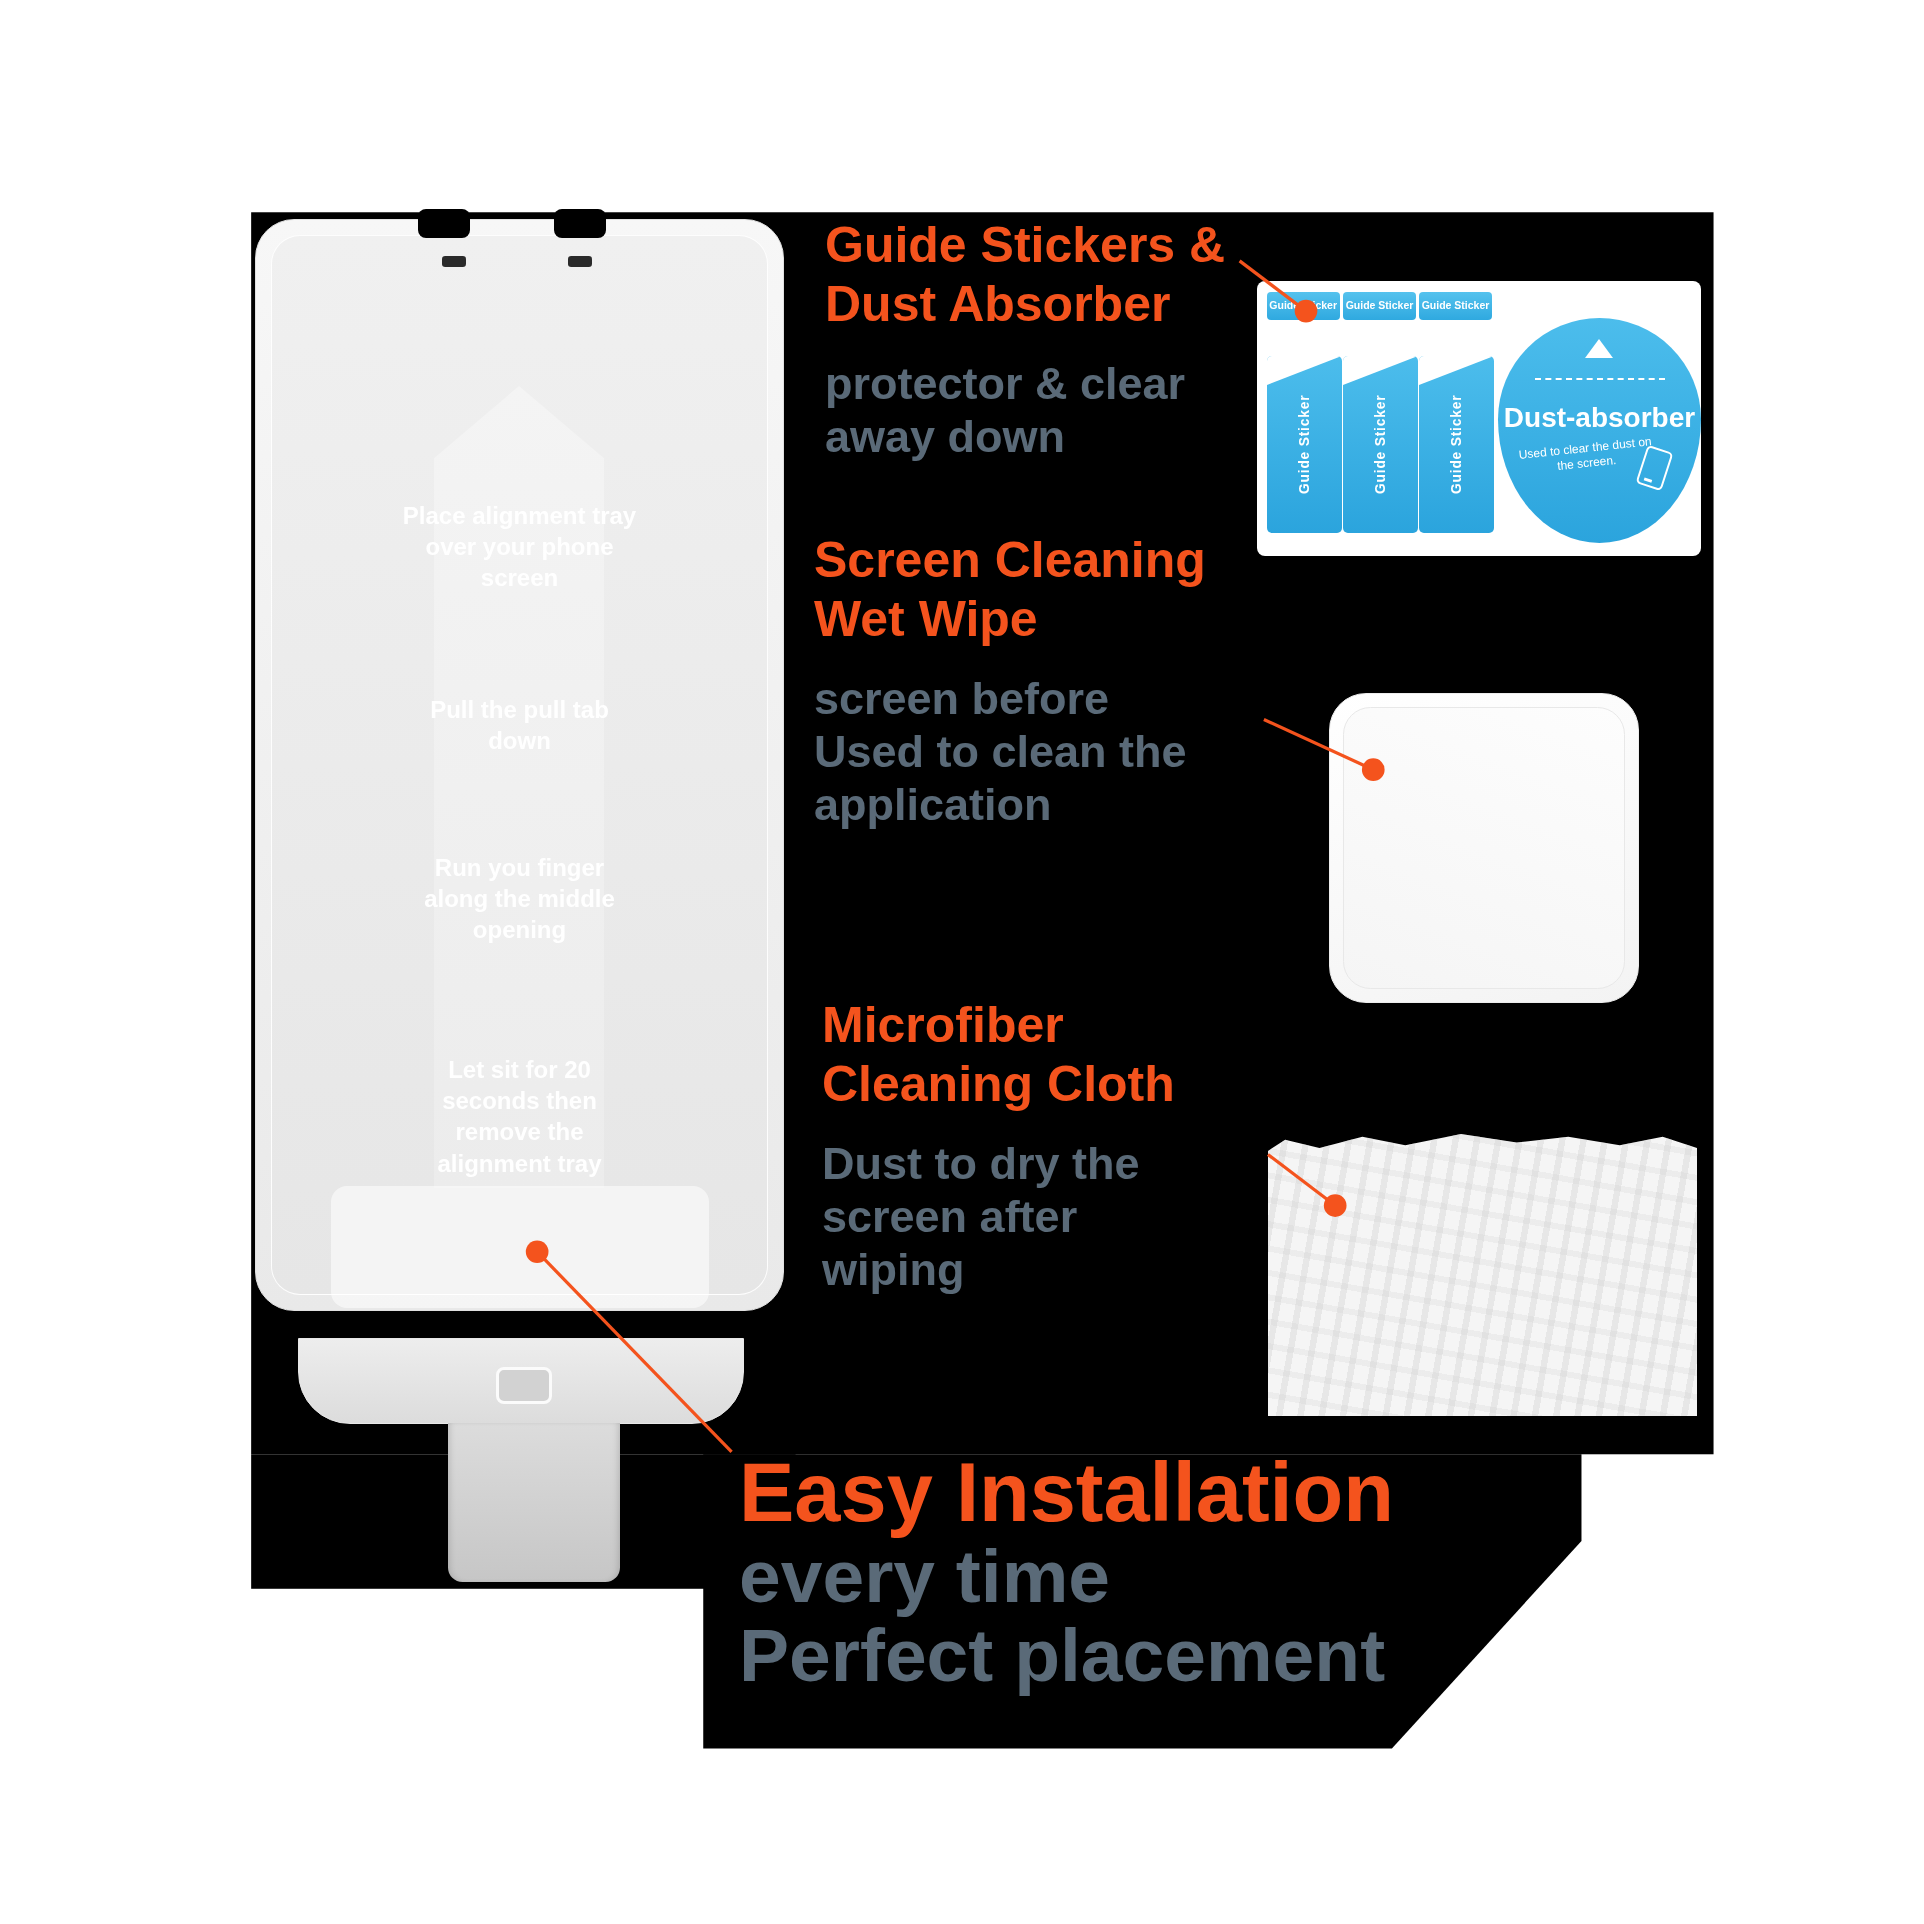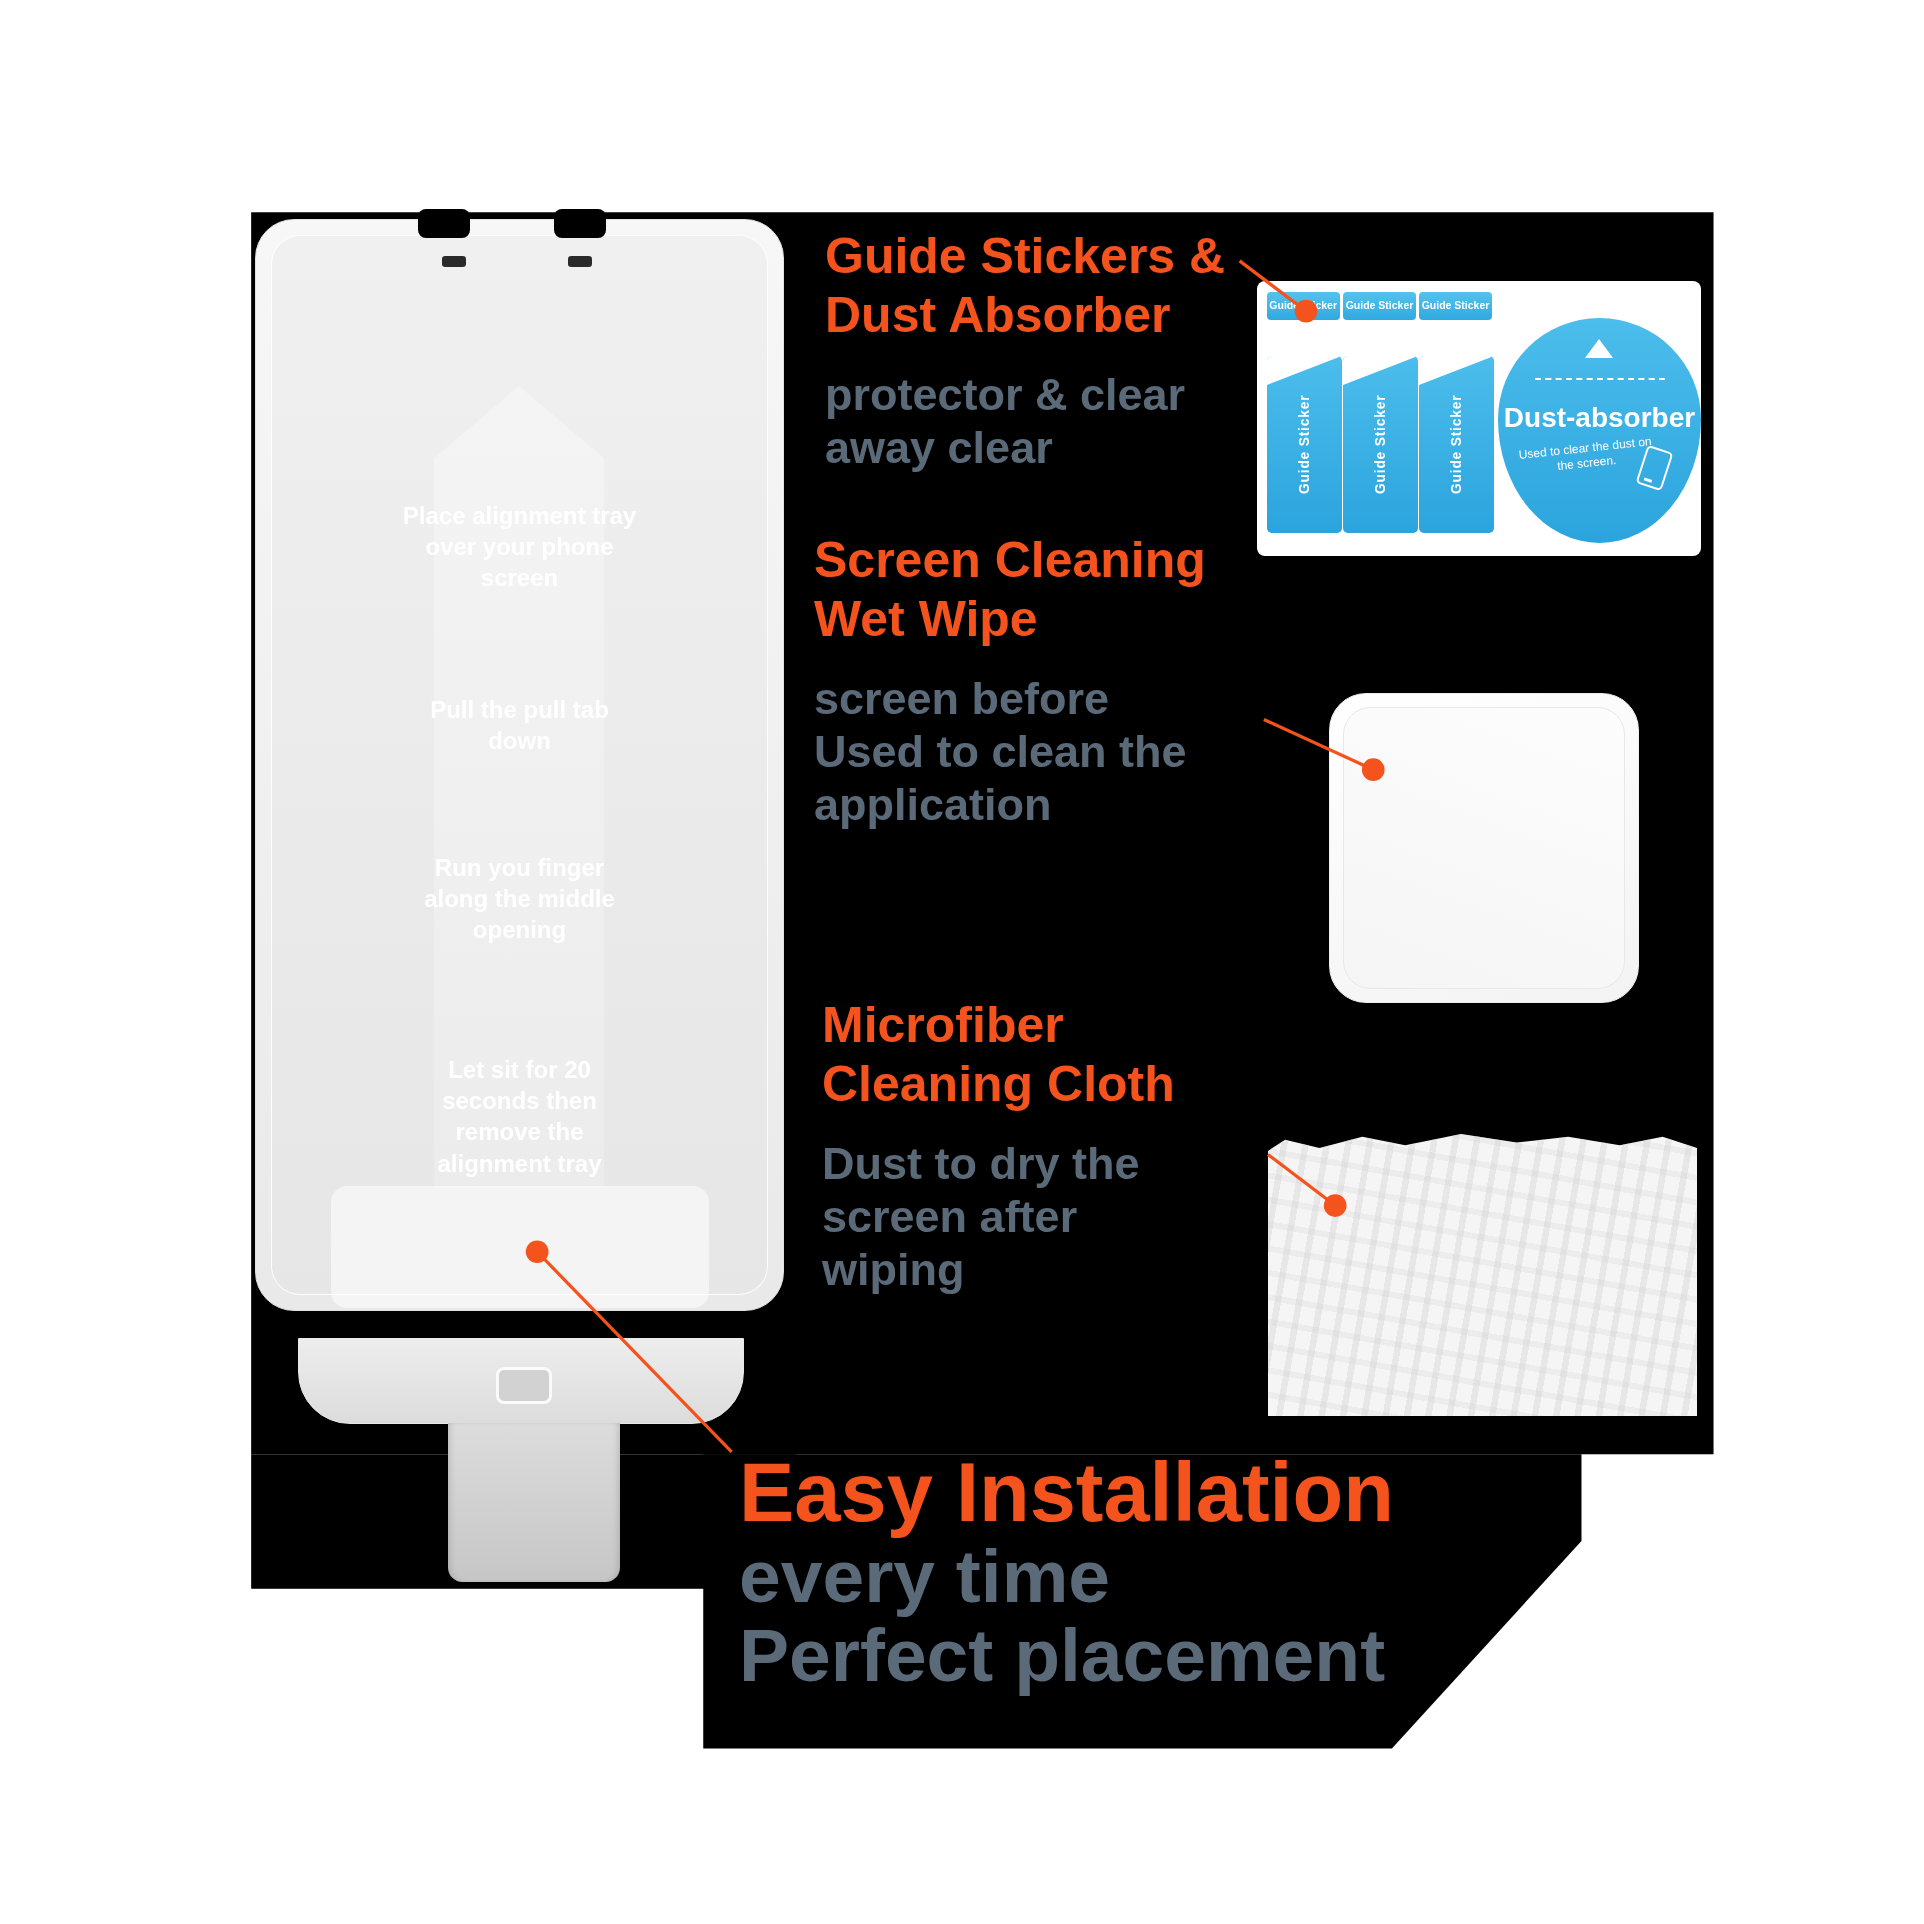--- a/index.html
+++ b/index.html
@@ -203,26 +203,26 @@
       <div class="phone-icon"></div>
     </div>
   </div>
 
   <div class="wipe">
     <div class="wipe-inner"></div>
   </div>
 
   <div class="cloth"></div>
 
-  <div class="callout" style="left:825px;top:227px;">
+  <div class="callout" style="left:825px;top:216px;">
     <div class="co-title">Guide Stickers &amp;</div>
     <div class="co-title">Dust Absorber</div>
     <div class="co-gap"></div>
     <div class="co-desc">protector &amp; clear</div>
-    <div class="co-desc">away clear</div>
+    <div class="co-desc">away down</div>
   </div>
 
   <div class="callout" style="left:814px;top:531px;">
     <div class="co-title">Screen Cleaning</div>
     <div class="co-title">Wet Wipe</div>
     <div class="co-gap"></div>
     <div class="co-desc">screen before</div>
     <div class="co-desc">Used to clean the</div>
     <div class="co-desc">application</div>
   </div>

